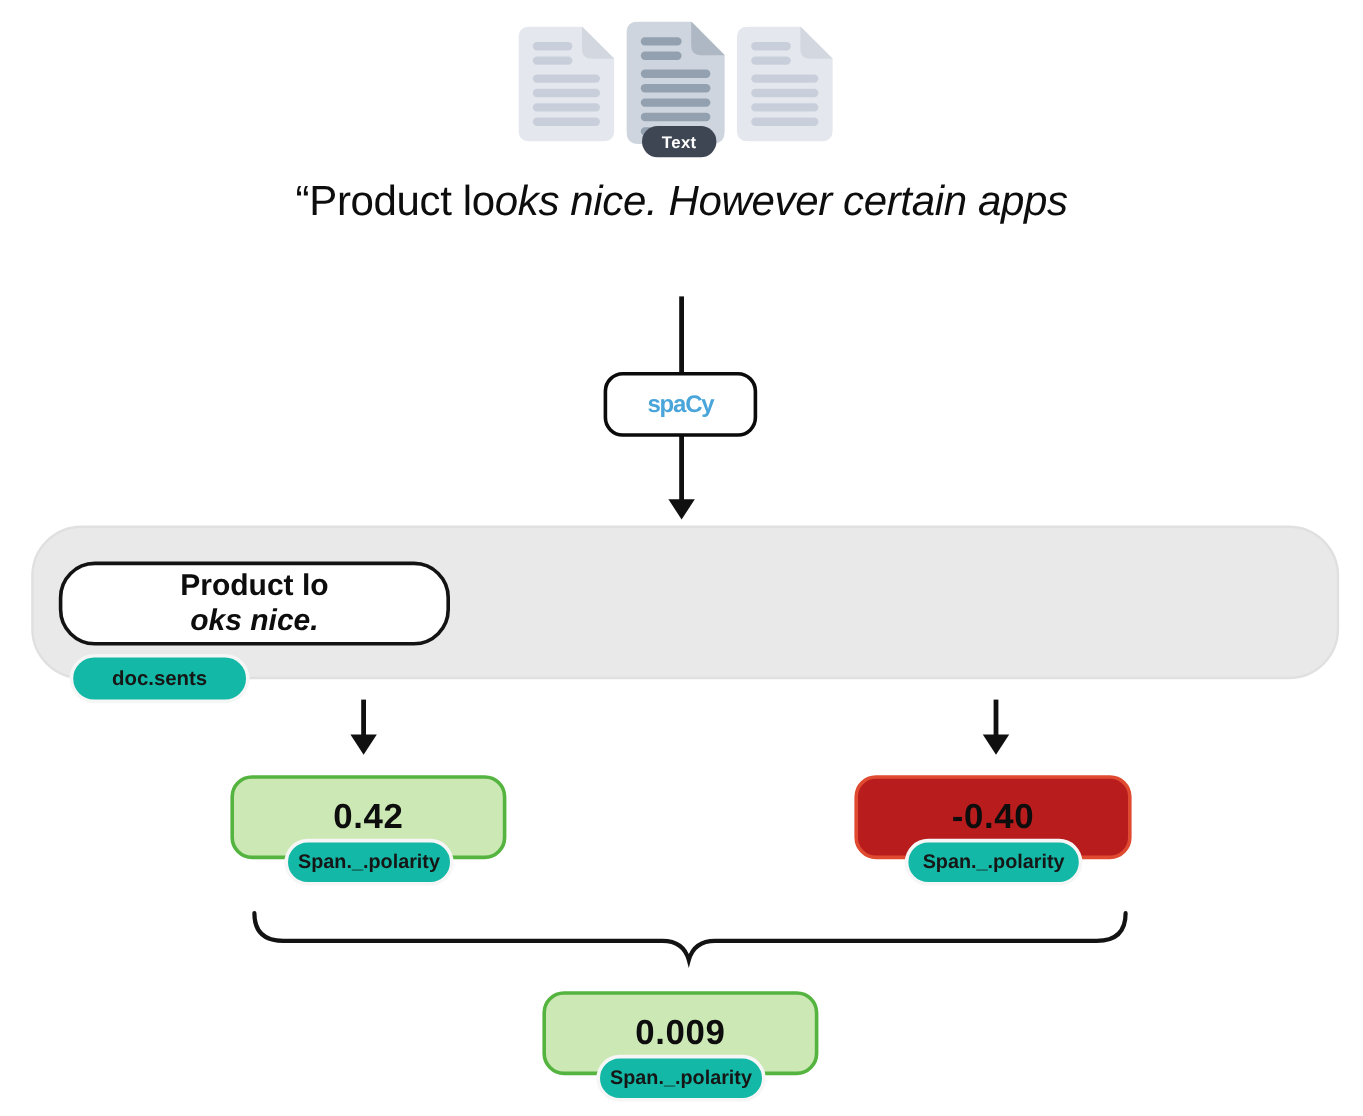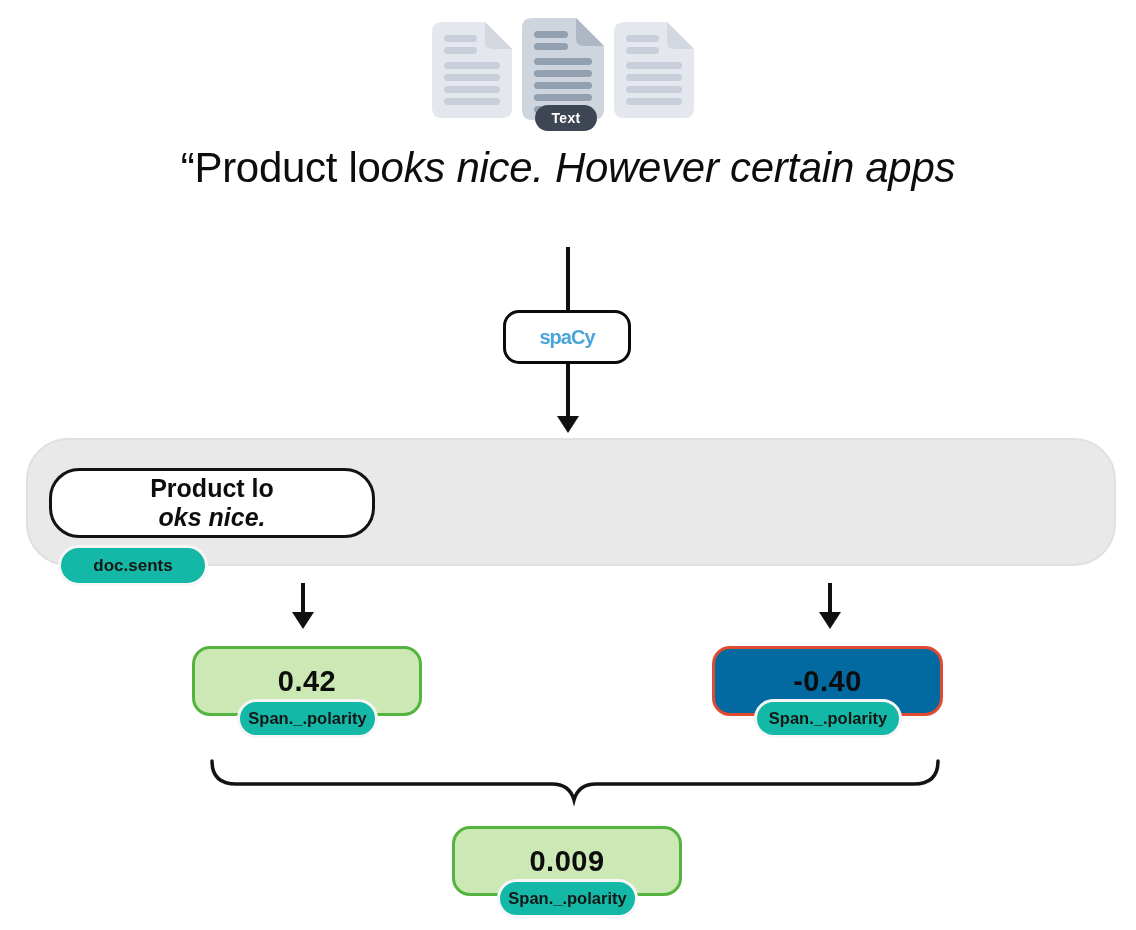--- a/index.html
+++ b/index.html
@@ -12,21 +12,21 @@
   .doc-icon{position:absolute;}
 
   .text-badge{
     position:absolute;left:535px;top:105px;width:62px;height:26px;
     background:#3e4553;border-radius:13px;display:flex;align-items:center;justify-content:center;
     color:#ffffff;font-size:14px;font-weight:700;letter-spacing:.3px;
   }
 
   .quote{
     position:absolute;left:0;top:144px;width:1136px;text-align:center;
-    font-size:42px;line-height:48px;color:#0d0d0d;letter-spacing:-.3px;
+    font-size:35px;line-height:48px;color:#0d0d0d;letter-spacing:-.3px;
   }
   .quote .it{font-style:italic;}
 
   .vline{position:absolute;width:4px;background:#101010;}
   .arrowhead{
     position:absolute;width:0;height:0;
     border-left:11px solid transparent;border-right:11px solid transparent;
     border-top:17px solid #101010;
   }
 
@@ -56,21 +56,21 @@
   }
   .doc-sents-pill{left:58px;top:545px;width:150px;height:41px;font-size:17px;}
   .attr-pill{height:39px;font-size:16.5px;}
 
   .score-box{
     position:absolute;height:70px;border-radius:18px;box-sizing:border-box;
     display:flex;align-items:center;justify-content:center;
     font-size:29px;font-weight:700;color:#0d0d0d;letter-spacing:.5px;
   }
   .score-positive{background:#cce9b5;border:3.5px solid #55b43f;}
-  .score-negative{background:#0369a1;border:3.5px solid #df4a31;}
+  .score-negative{background:#b91c1c;border:3.5px solid #df4a31;}
 
   .brace-svg{position:absolute;left:208px;top:757px;}
 </style>
 </head>
 <body>
 
 <div id="canvas">
 
   <div class="doc-icon" style="left:432px;top:22px;">
     <svg width="80" height="96" viewBox="0 0 80 96">

